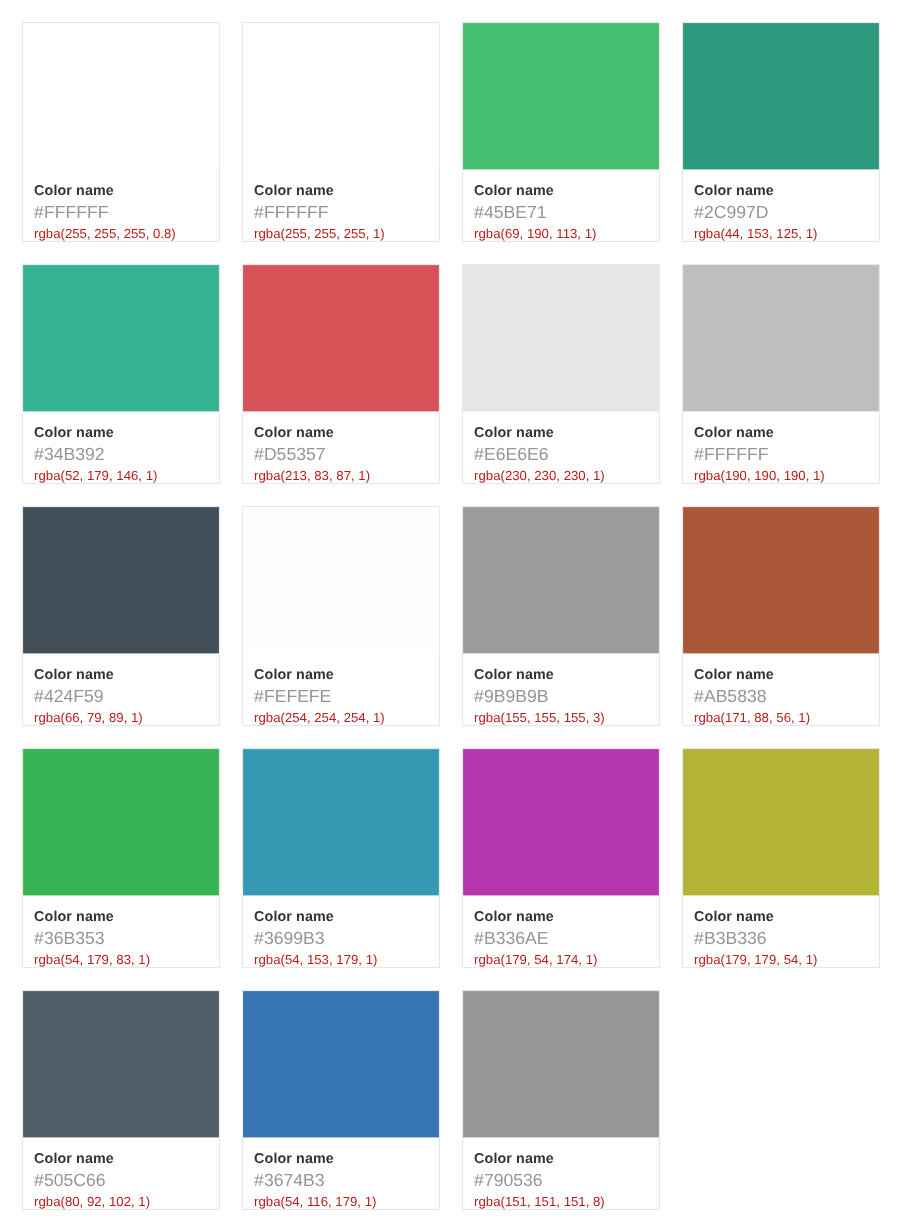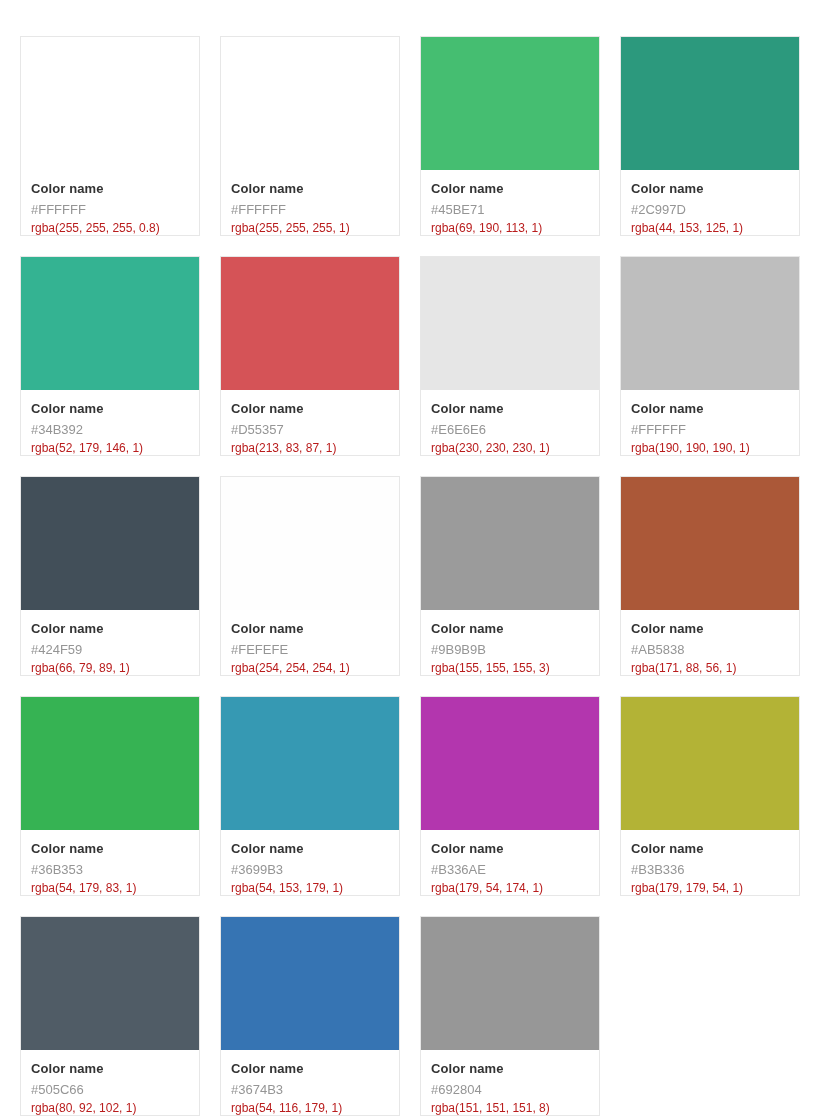--- a/index.html
+++ b/index.html
@@ -16,21 +16,20 @@
 
   .palette-grid {
     box-sizing: border-box;
     width: 820px;
     padding: 20px 20px 0 20px;
     display: grid;
     grid-template-columns: repeat(4, 180px);
     column-gap: 20px;
     row-gap: 20px;
     align-content: start;
-    margin-top: 16px;
   }
 
   .color-card {
     box-sizing: border-box;
     width: 180px;
     height: 200px;
     background: #ffffff;
     border: 1px solid #e7e7e7;
     display: flex;
     flex-direction: column;
@@ -52,21 +51,21 @@
   .color-title {
     font-size: 13px;
     font-weight: bold;
     color: #333333;
     line-height: 18px;
     margin: 0 0 2px 0;
     letter-spacing: 0.1px;
   }
 
   .color-hex {
-    font-size: 13px;
+    font-size: 16px;
     color: #959595;
     line-height: 19px;
     margin: 0;
   }
 
   .color-rgba {
     font-size: 12px;
     color: #b91c1c;
     line-height: 19px;
     margin: 0;
@@ -217,17 +216,17 @@
       <div class="color-meta">
         <div class="color-title">Color name</div>
         <div class="color-hex">#3674B3</div>
         <div class="color-rgba">rgba(54, 116, 179, 1)</div>
       </div>
     </div>
     <div class="color-card">
       <div class="color-swatch" style="background: rgb(151, 151, 151);"></div>
       <div class="color-meta">
         <div class="color-title">Color name</div>
-        <div class="color-hex">#692804</div>
+        <div class="color-hex">#790536</div>
         <div class="color-rgba">rgba(151, 151, 151, 8)</div>
       </div>
     </div>
   </div>
 
 </body></html>

